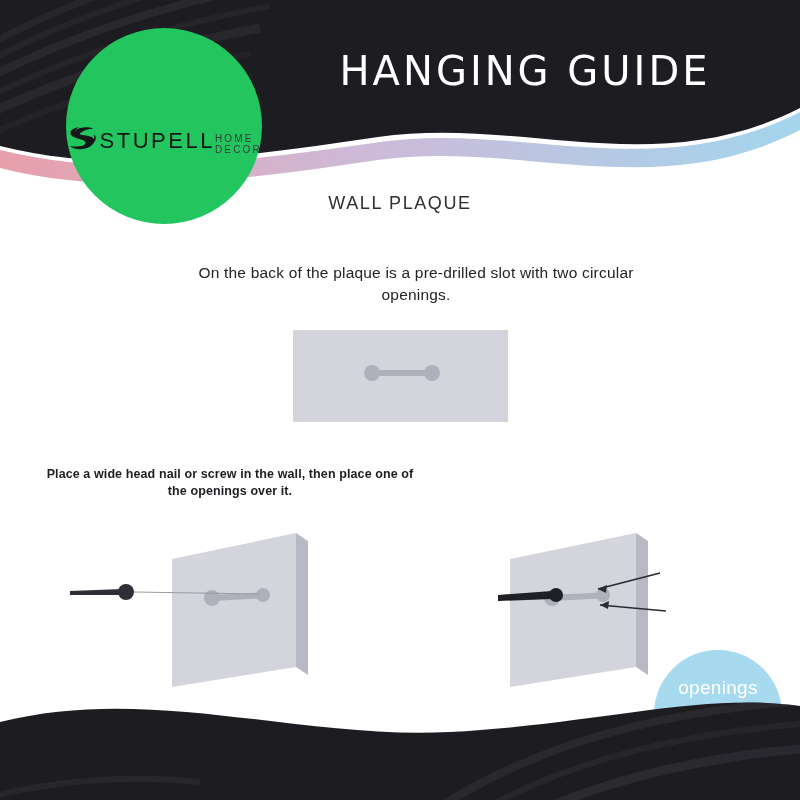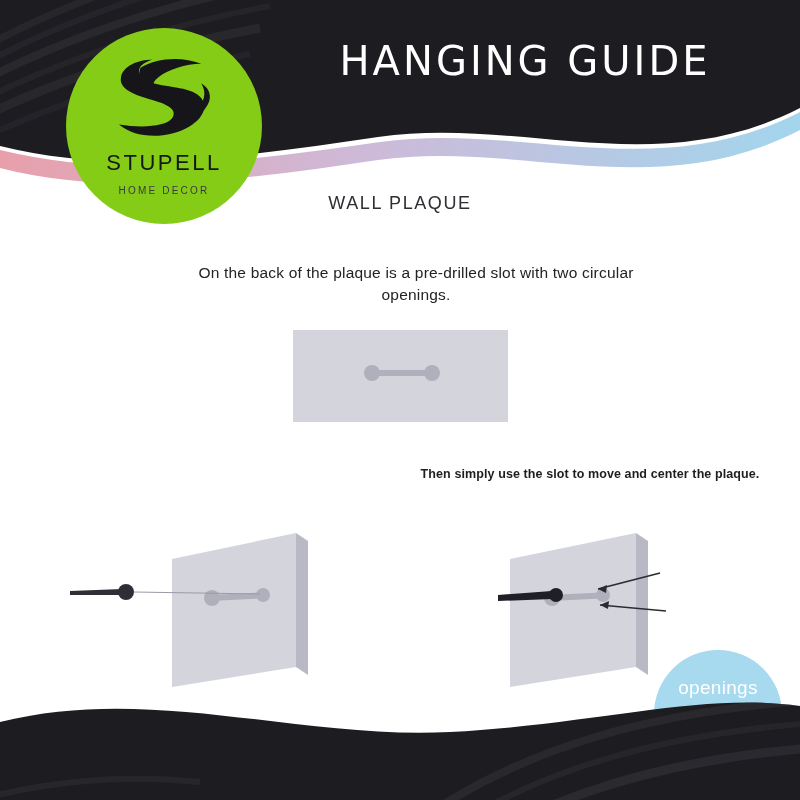--- a/index.html
+++ b/index.html
@@ -40,23 +40,23 @@
     height: 100%;
   }
   
   .logo-circle {
     position: absolute;
     left: 66px;
     top: 28px;
     width: 196px;
     height: 196px;
     border-radius: 50%;
-    background: #84cc16;
+    background: #22c55e;
     display: flex;
-    flex-direction: column;
+    flex-direction: row;
     align-items: center;
     justify-content: flex-start;
     box-sizing: border-box;
     padding-top: 26px;
   }
   .logo-mark {
     width: 118px;
     height: 92px;
   }
   .logo-name {
@@ -69,21 +69,21 @@
   .logo-sub {
     font-size: 10px;
     letter-spacing: 2.2px;
     color: #3a3a3e;
     margin-top: 9px;
   }
   
   .headline {
     position: absolute;
     left: 290px;
-    top: 38px;
+    top: 48px;
     width: 470px;
     text-align: center;
     color: #ffffff;
     font-size: 40px;
     letter-spacing: 3px;
     font-family: "DejaVu Sans", sans-serif;
     font-weight: 400;
   }
   
   .subtitle {
@@ -214,21 +214,21 @@
   <div class="step1-text">On the back of the plaque is a pre-drilled slot with two circular openings.</div>
 
   <div class="plaque-back"></div>
   <svg class="slot-svg" viewBox="0 0 215 92">
     <rect x="0" y="0" width="215" height="92" fill="#d4d4dd"></rect>
     <rect x="78" y="40" width="62" height="6" rx="3" fill="#b0b0bd"></rect>
     <circle cx="79" cy="43" r="8" fill="#b0b0bd"></circle>
     <circle cx="139" cy="43" r="8" fill="#b0b0bd"></circle>
   </svg>
 
-  <div class="caption caption-right">Then simply use the slot to move and center the plaque.</div>
+  <div class="caption caption-left">Place a wide head nail or screw in the wall, then place one of the openings over it.</div>
 
   <div class="illus illus-left">
     <svg class="svg-full" viewBox="0 0 320 180">
 
       <polygon points="236,18 248,26 248,160 236,152" fill="#b9b9c6"></polygon>
 
       <polygon points="112,44 236,18 236,152 112,172" fill="#d4d4dd"></polygon>
 
       <rect x="152" y="80" width="52" height="6" rx="3" fill="#b0b0bd" transform="rotate(-3 152 80)"></rect>
       <circle cx="152" cy="83" r="8" fill="#b0b0bd"></circle>

